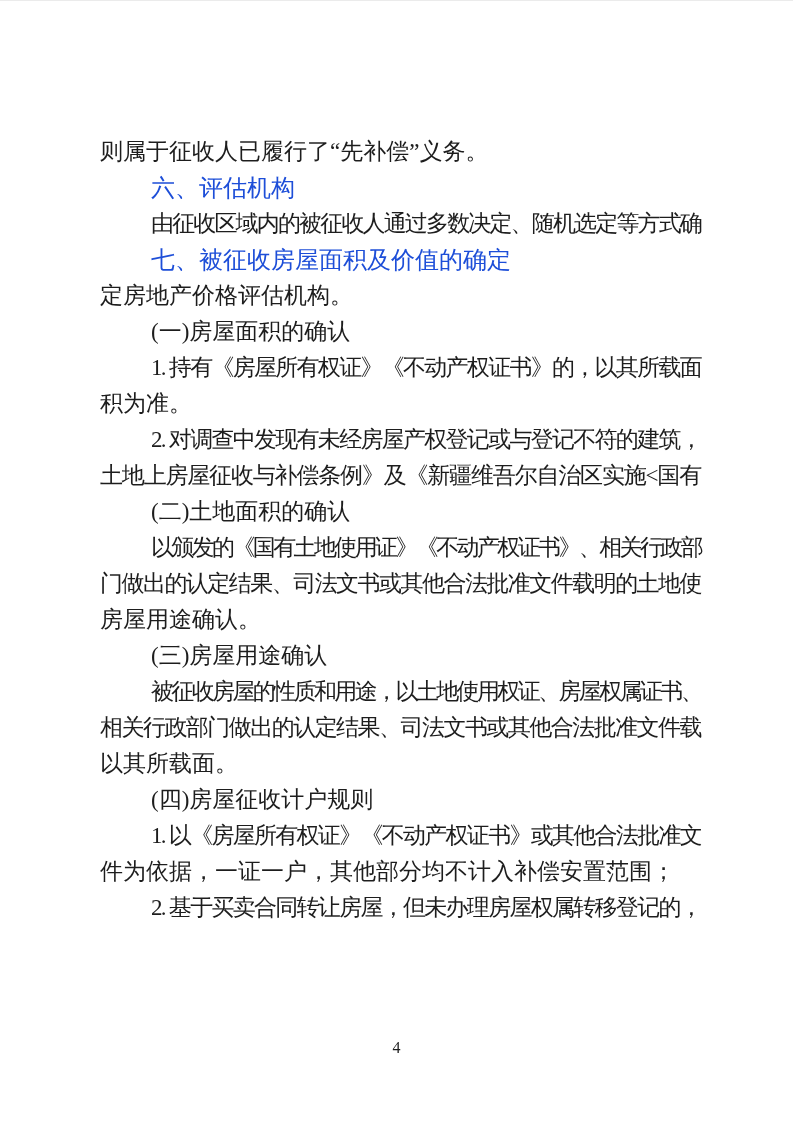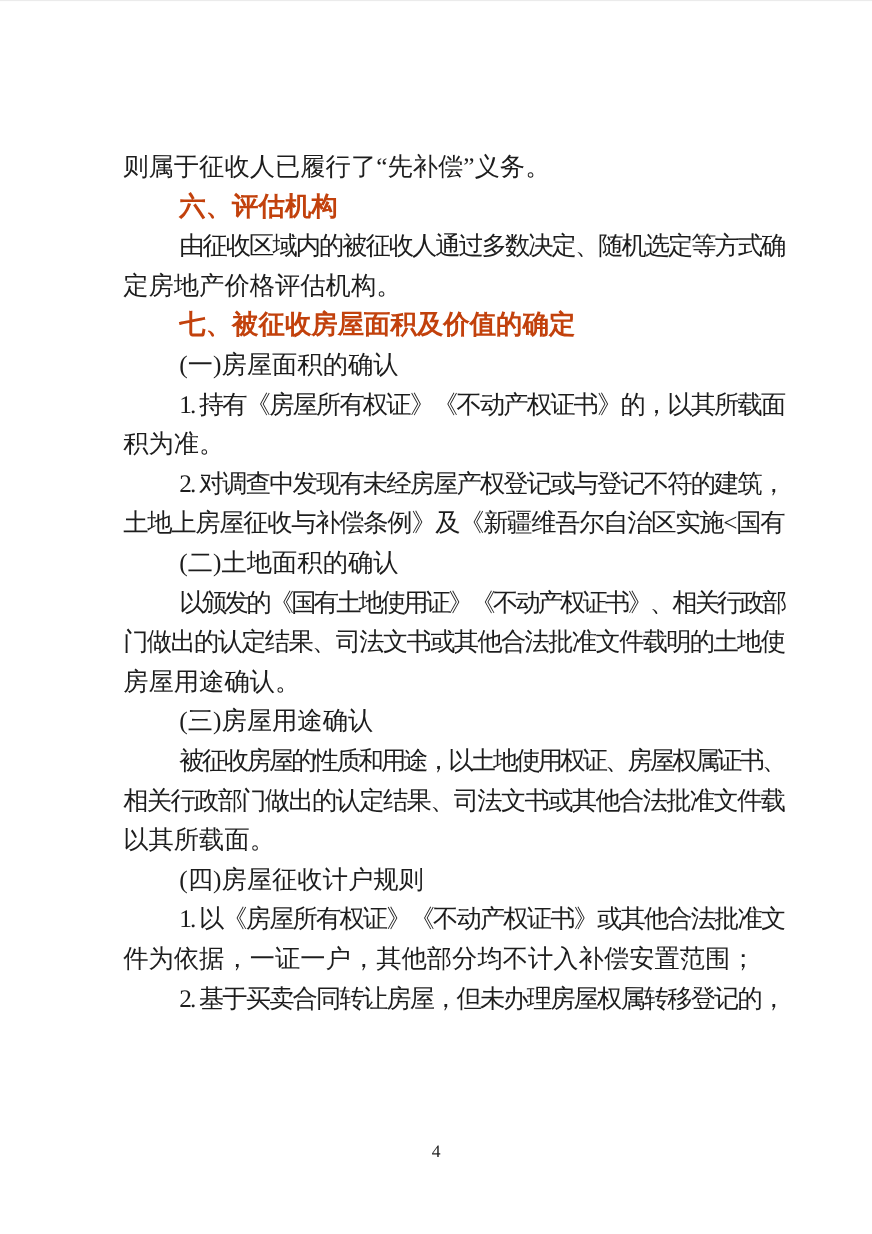--- a/index.html
+++ b/index.html
@@ -16,38 +16,38 @@
     color: #1d1d1d;
   }
   .top-hairline {
     position: absolute;
     top: 0; left: 0;
     width: 100%; height: 1px;
     background: #ebebeb;
   }
   .textblock {
     position: absolute;
-    left: 112px;
+    left: 100px;
     top: 134px;
     width: 601px;
   }
   .line {
     height: 36px;
     line-height: 36px;
     font-family: "Liberation Serif", "DejaVu Serif", serif;
     font-size: 23px;
     white-space: pre;
     overflow: visible;
   }
   .line.indent { padding-left: 51px; }
   .line.heading {
     font-family: "Liberation Sans", "DejaVu Sans", sans-serif;
-    font-weight: bold;
+    font-weight: normal;
     font-size: 24px;
-    color: #c2410c;
+    color: #1d4ed8;
   }
   .page-number {
     position: absolute;
     top: 1036px;
     left: 0;
     width: 100%;
     text-align: center;
     font-family: "Liberation Serif", "DejaVu Serif", serif;
     font-size: 16px;
     line-height: 24px;
@@ -56,22 +56,22 @@
 </style>
 </head>
 <body>
 
 <div class="page">
   <div class="top-hairline"></div>
   <div class="textblock">
       <div class="line"><span>则属于征收人已履行了“先补偿”义务。</span></div>
       <div class="line heading indent"><span>六、评估机构</span></div>
       <div class="line indent justify"><span style="letter-spacing: -1.84615px;">由征收区域内的被征收人通过多数决定、随机选定等方式确</span></div>
+      <div class="line heading indent"><span>七、被征收房屋面积及价值的确定</span></div>
       <div class="line"><span>定房地产价格评估机构。</span></div>
-      <div class="line heading indent"><span>七、被征收房屋面积及价值的确定</span></div>
       <div class="line indent"><span>(一)房屋面积的确认</span></div>
       <div class="line indent justify"><span style="letter-spacing: -1.71429px;">1. 持有《房屋所有权证》《不动产权证书》的，以其所载面</span></div>
       <div class="line"><span>积为准。</span></div>
       <div class="line indent justify"><span style="letter-spacing: -1.71429px;">2. 对调查中发现有未经房屋产权登记或与登记不符的建筑，</span></div>
       <div class="line justify"><span style="letter-spacing: -1.17801px;">土地上房屋征收与补偿条例》及《新疆维吾尔自治区实施&lt;国有</span></div>
       <div class="line indent"><span>(二)土地面积的确认</span></div>
       <div class="line indent justify"><span style="letter-spacing: -2.62963px;">以颁发的《国有土地使用证》《不动产权证书》、相关行政部</span></div>
       <div class="line justify"><span style="letter-spacing: -1.53571px;">门做出的认定结果、司法文书或其他合法批准文件载明的土地使</span></div>
       <div class="line"><span>房屋用途确认。</span></div>
       <div class="line indent"><span>(三)房屋用途确认</span></div>

